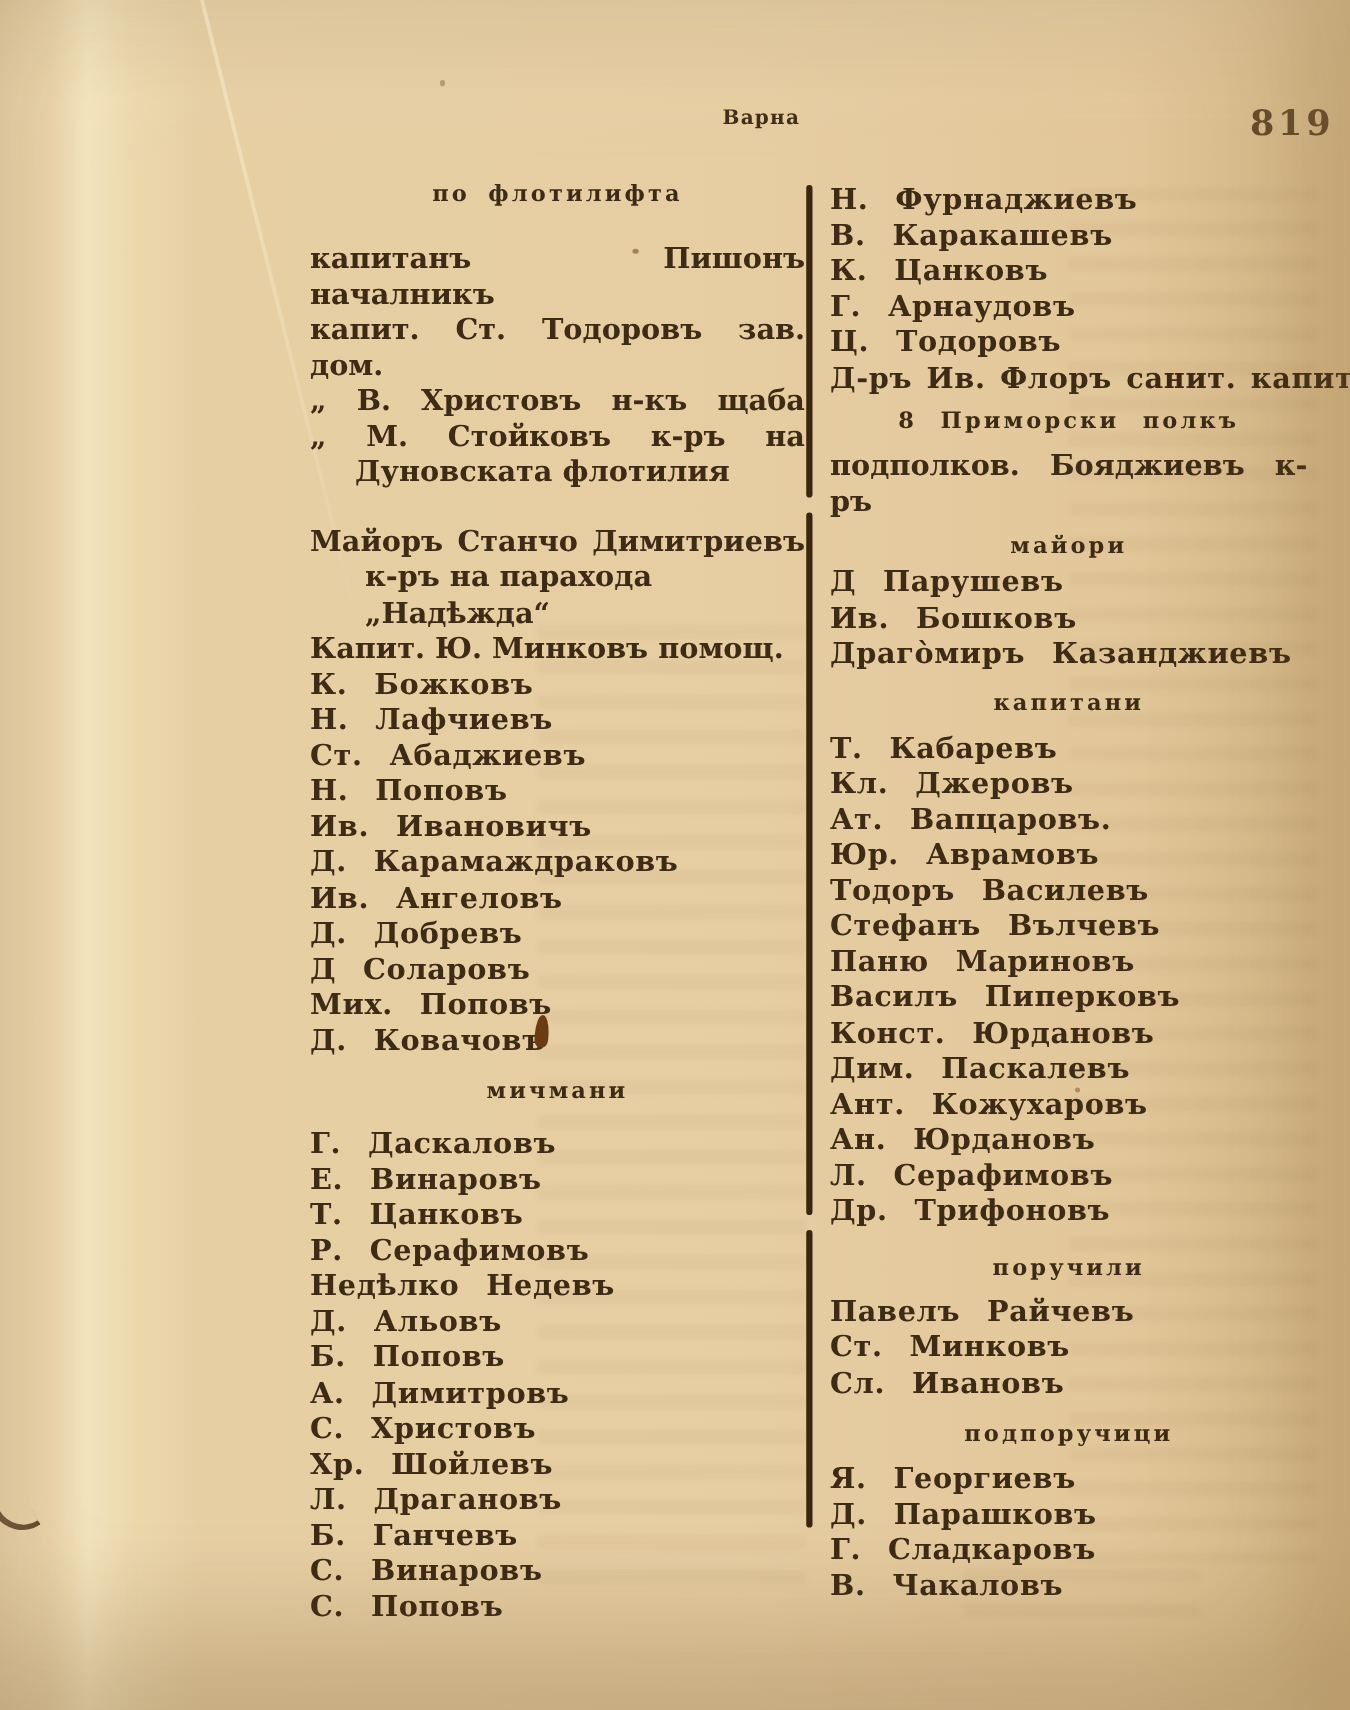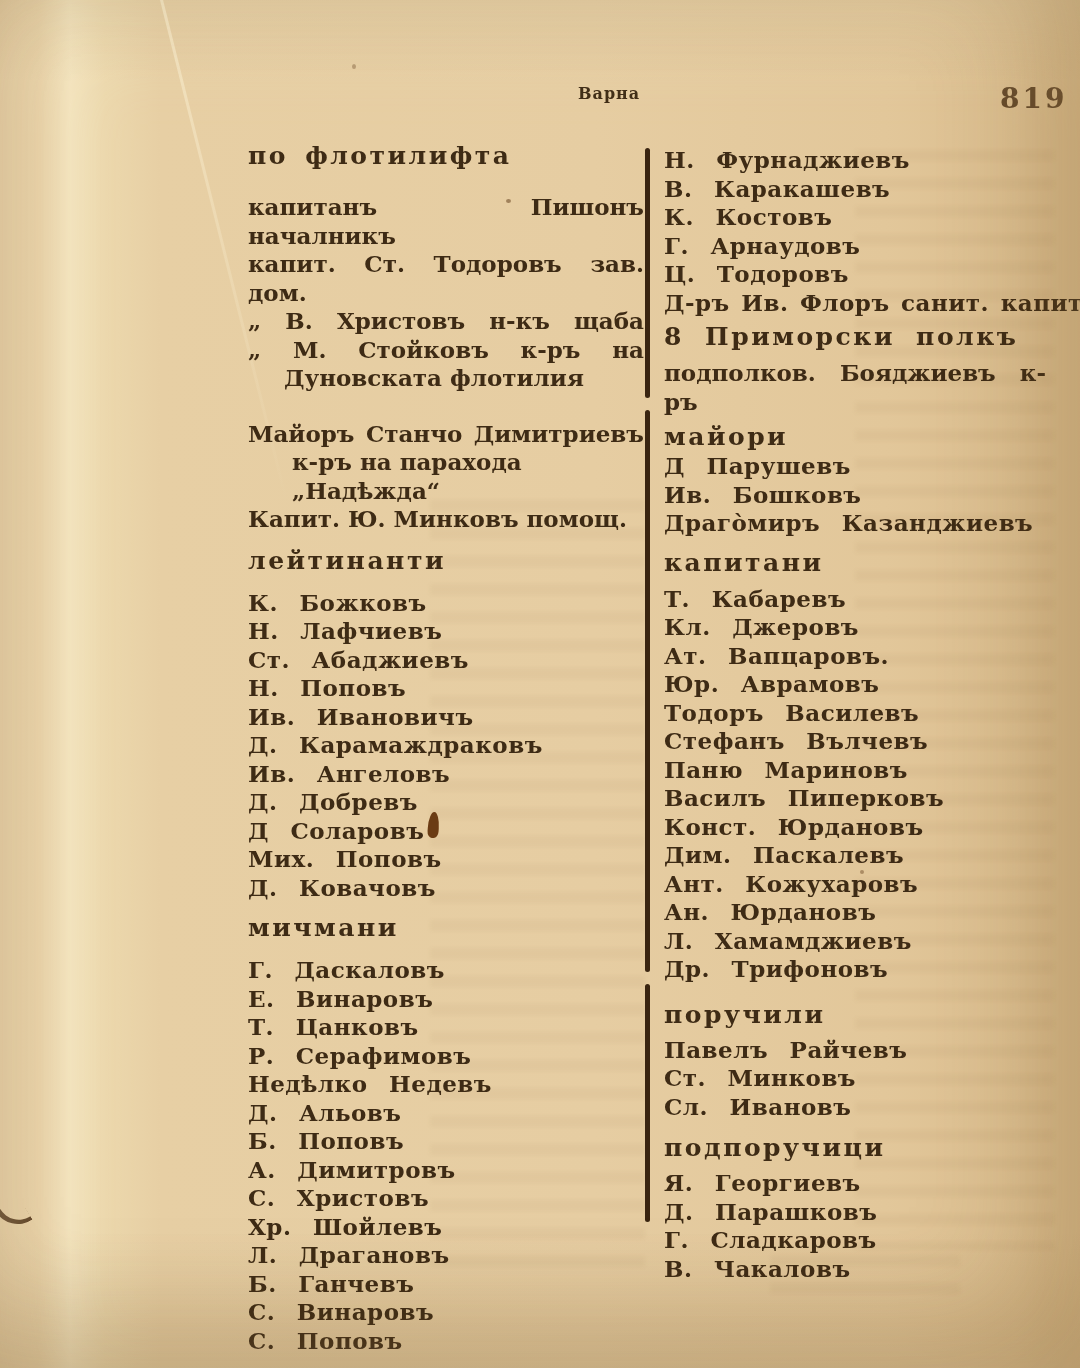--- a/index.html
+++ b/index.html
@@ -30,21 +30,21 @@
     background:repeating-linear-gradient(180deg, rgba(139,103,58,0.10) 0 11px, rgba(139,103,58,0) 11px 28px);
     filter:blur(2px);
   }
   .running-head{position:absolute;top:84px;left:0;width:100%;height:30px;}
   .running-title{position:absolute;left:578px;top:0;font-size:16px;letter-spacing:1px;}
   .page-number{position:absolute;left:1000px;top:-2px;font-size:28px;letter-spacing:3px;color:#64492a;}
   .col{position:absolute;font-size:23px;line-height:28.5px;}
   .col-left{left:248px;top:142px;width:396px;}
   .col-right{left:664px;top:146px;width:382px;}
   .sec-heading{
-    font-size:25px;letter-spacing:2.5px;word-spacing:6px;
+    text-align:center;font-size:18px;letter-spacing:2.5px;word-spacing:6px;
     line-height:28px;
   }
   .h-flotilla{margin-bottom:23px;}
   .h-lieut{margin-top:13px;margin-bottom:14px;}
   .h-mich{margin-top:12px;margin-bottom:14px;}
   .h-regiment{margin-top:6px;margin-bottom:8px;word-spacing:10px;}
   .h-major{margin-top:7px;margin-bottom:1px;}
   .h-capt{margin-top:11px;margin-bottom:8px;}
   .h-poru{margin-top:17px;margin-bottom:7px;}
   .h-podporu{margin-top:13px;margin-bottom:7px;}
@@ -93,21 +93,20 @@
     <div class="line just">„ В. Христовъ н-къ щаба</div>
     <div class="line just">„ М. Стойковъ к-ръ на</div>
     <div class="line ind">Дуновската флотилия</div>
 
     <div class="officers">
       <div class="line just">Майоръ Станчо Димитриевъ</div>
       <div class="line ind-deep">к-ръ на парахода „Надѣжда“</div>
       <div class="line">Капит. Ю. Минковъ помощ.</div>
     </div>
 
-    <div class="sec-heading h-lieut">лейтинанти</div>
     <div class="names">
 
     <div class="line name">К. Божковъ</div>
         <div class="line name">Н. Лафчиевъ</div>
         <div class="line name">Ст. Абаджиевъ</div>
         <div class="line name">Н. Поповъ</div>
         <div class="line name">Ив. Ивановичъ</div>
         <div class="line name">Д. Карамаждраковъ</div>
         <div class="line name">Ив. Ангеловъ</div>
         <div class="line name">Д. Добревъ</div>
@@ -134,21 +133,21 @@
         <div class="line name">С. Винаровъ</div>
         <div class="line name">С. Поповъ</div>
       </div>
   </div>
 
   <div class="col col-right">
     <div class="names fleet">
 
     <div class="line name">Н. Фурнаджиевъ</div>
         <div class="line name">В. Каракашевъ</div>
-        <div class="line name">К. Костовъ</div>
+        <div class="line name">К. Цанковъ</div>
         <div class="line name">Г. Арнаудовъ</div>
         <div class="line name">Ц. Тодоровъ</div>
         <div class="line name">Д-ръ Ив. Флоръ санит. капит.</div>
       </div>
 
     <div class="sec-heading h-regiment">8 Приморски полкъ</div>
     <div class="line just">подполков. Бояджиевъ к-ръ</div>
 
     <div class="sec-heading h-major">майори</div>
     <div class="names">
@@ -166,21 +165,21 @@
         <div class="line name">Ат. Вапцаровъ.</div>
         <div class="line name">Юр. Аврамовъ</div>
         <div class="line name">Тодоръ Василевъ</div>
         <div class="line name">Стефанъ Вълчевъ</div>
         <div class="line name">Паню Мариновъ</div>
         <div class="line name">Василъ Пиперковъ</div>
         <div class="line name">Конст. Юрдановъ</div>
         <div class="line name">Дим. Паскалевъ</div>
         <div class="line name">Ант. Кожухаровъ</div>
         <div class="line name">Ан. Юрдановъ</div>
-        <div class="line name">Л. Хамамджиевъ</div>
+        <div class="line name">Л. Серафимовъ</div>
         <div class="line name">Др. Трифоновъ</div>
       </div>
 
     <div class="sec-heading h-poru">поручили</div>
     <div class="names">
 
     <div class="line name">Павелъ Райчевъ</div>
         <div class="line name">Ст. Минковъ</div>
         <div class="line name">Сл. Ивановъ</div>
       </div>

